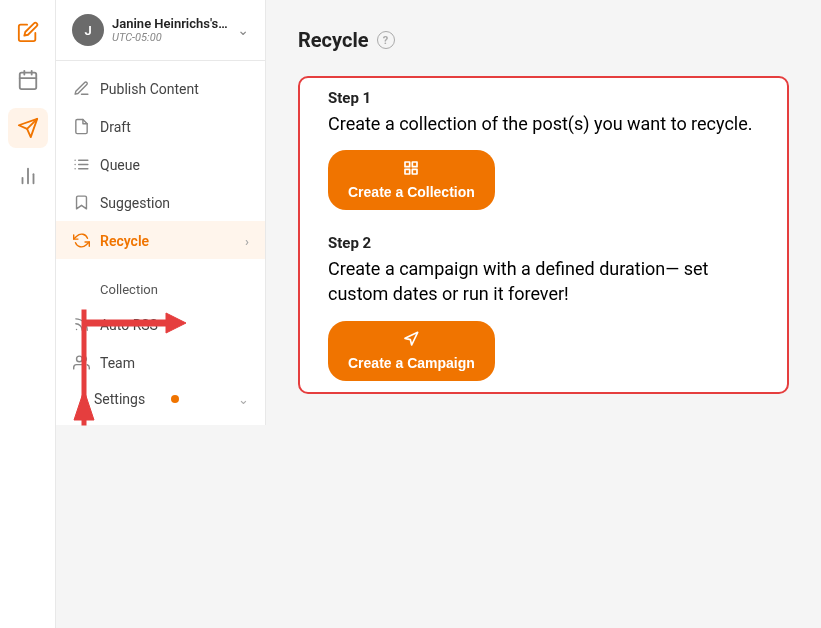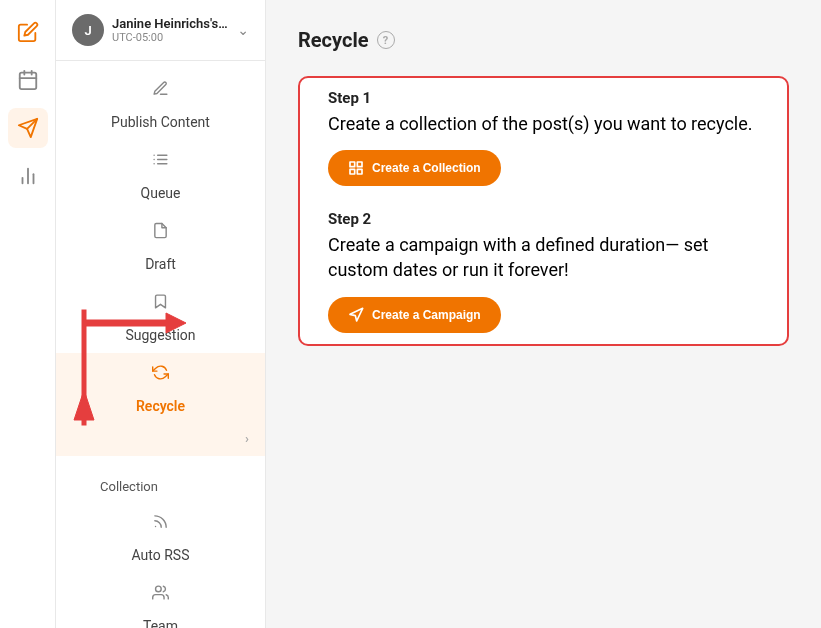--- a/index.html
+++ b/index.html
@@ -73,41 +73,41 @@
       font-size: 13px;
       font-weight: 600;
       color: #222;
       white-space: nowrap;
       overflow: hidden;
       text-overflow: ellipsis;
     }
     .header-tz {
       font-size: 11px;
       color: #888;
+      font-style: italic;
     }
     .chevron-down {
       color: #888;
       font-size: 14px;
     }
 
     .sidebar-nav {
       padding: 8px 0;
       flex: 1;
     }
     .nav-item {
       display: flex;
-      align-items: center;
-      gap: 17px;
+      align-items: flex-end;
+      gap: 10px;
       padding: 10px 16px;
       cursor: pointer;
       font-size: 14px;
       color: #444;
       border-radius: 0;
       position: relative;
-      flex-direction: column;
     }
     .nav-item.active {
       color: #f07400;
       font-weight: 600;
       background: #fff5ec;
     }
     .nav-item .nav-icon {
       width: 18px;
       height: 18px;
       flex-shrink: 0;
@@ -208,26 +208,27 @@
       color: #000000;
       margin-bottom: 14px;
       line-height: 1.4;
     }
     .btn-orange {
       background: #f07400;
       color: #fff;
       border: none;
       border-radius: 18px;
       padding: 10px 20px;
-      font-size: 12px;
+      font-size: 14px;
       font-weight: 600;
       cursor: pointer;
       display: inline-flex;
       align-items: center;
       gap: 8px;
+      flex-direction: column;
     }
 
     
     .sidebar-wrapper {
       position: relative;
     }
 
     
     .annotation-layer {
       position: absolute;
@@ -290,39 +291,39 @@
             <path d="M12 20h9"></path>
               <path d="M16.5 3.5a2.121 2.121 0 0 1 3 3L7 19l-4 1 1-4L16.5 3.5z"></path>
           </svg>
         </span>
         <span>Publish Content</span>
       </div>
 
       <div class="nav-item">
         <span class="nav-icon">
           <svg viewBox="0 0 24 24" fill="none" stroke="#888" stroke-width="2" stroke-linecap="round" stroke-linejoin="round">
+            <path d="M14 2H6a2 2 0 0 0-2 2v16a2 2 0 0 0 2 2h12a2 2 0 0 0 2-2V8z"></path>
+              <polyline points="14 2 14 8 20 8"></polyline>
+          </svg>
+        </span>
+        <span>Draft</span>
+      </div>
+
+      <div class="nav-item">
+        <span class="nav-icon">
+          <svg viewBox="0 0 24 24" fill="none" stroke="#888" stroke-width="2" stroke-linecap="round" stroke-linejoin="round">
             <line x1="8" y1="6" x2="21" y2="6"></line>
               <line x1="8" y1="12" x2="21" y2="12"></line>
               <line x1="8" y1="18" x2="21" y2="18"></line>
             <line x1="3" y1="6" x2="3.01" y2="6"></line>
               <line x1="3" y1="12" x2="3.01" y2="12"></line>
               <line x1="3" y1="18" x2="3.01" y2="18"></line>
           </svg>
         </span>
         <span>Queue</span>
-      </div>
-
-      <div class="nav-item">
-        <span class="nav-icon">
-          <svg viewBox="0 0 24 24" fill="none" stroke="#888" stroke-width="2" stroke-linecap="round" stroke-linejoin="round">
-            <path d="M14 2H6a2 2 0 0 0-2 2v16a2 2 0 0 0 2 2h12a2 2 0 0 0 2-2V8z"></path>
-              <polyline points="14 2 14 8 20 8"></polyline>
-          </svg>
-        </span>
-        <span>Draft</span>
       </div>
 
       <div class="nav-item">
         <span class="nav-icon">
           <svg viewBox="0 0 24 24" fill="none" stroke="#888" stroke-width="2" stroke-linecap="round" stroke-linejoin="round">
             <path d="M19 21l-7-5-7 5V5a2 2 0 0 1 2-2h10a2 2 0 0 1 2 2z"></path>
           </svg>
         </span>
         <span>Suggestion</span>
       </div>

